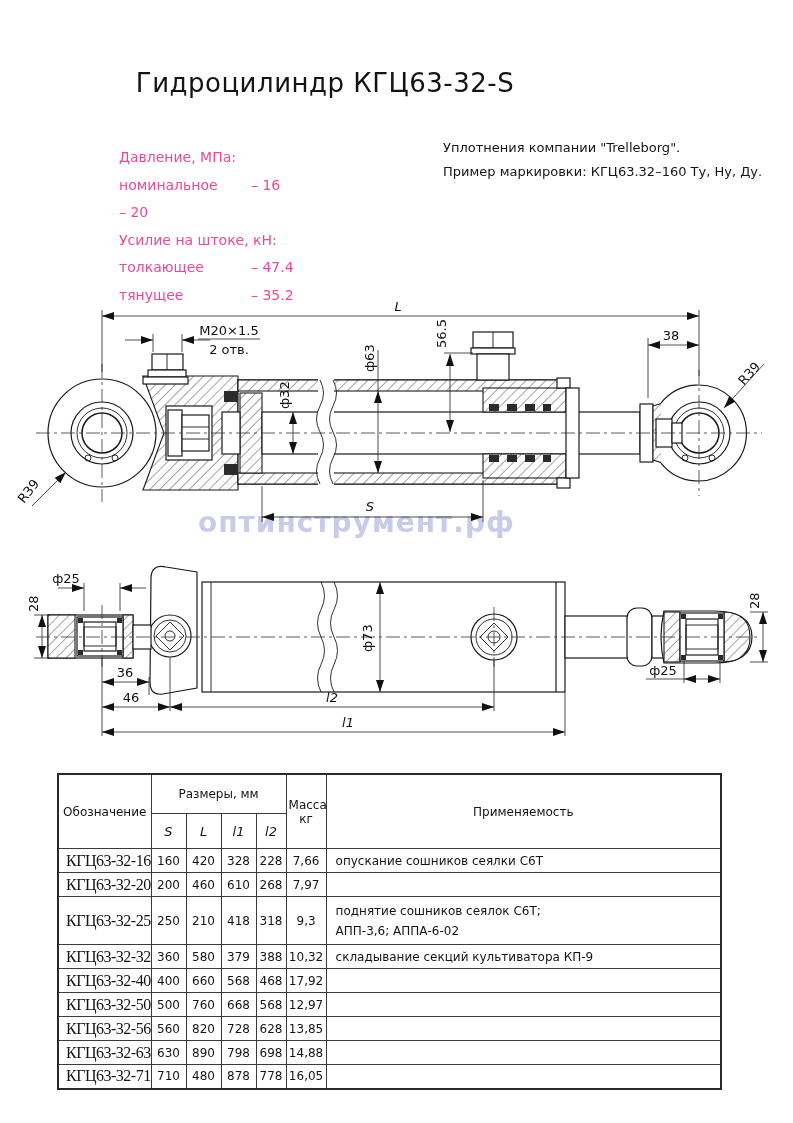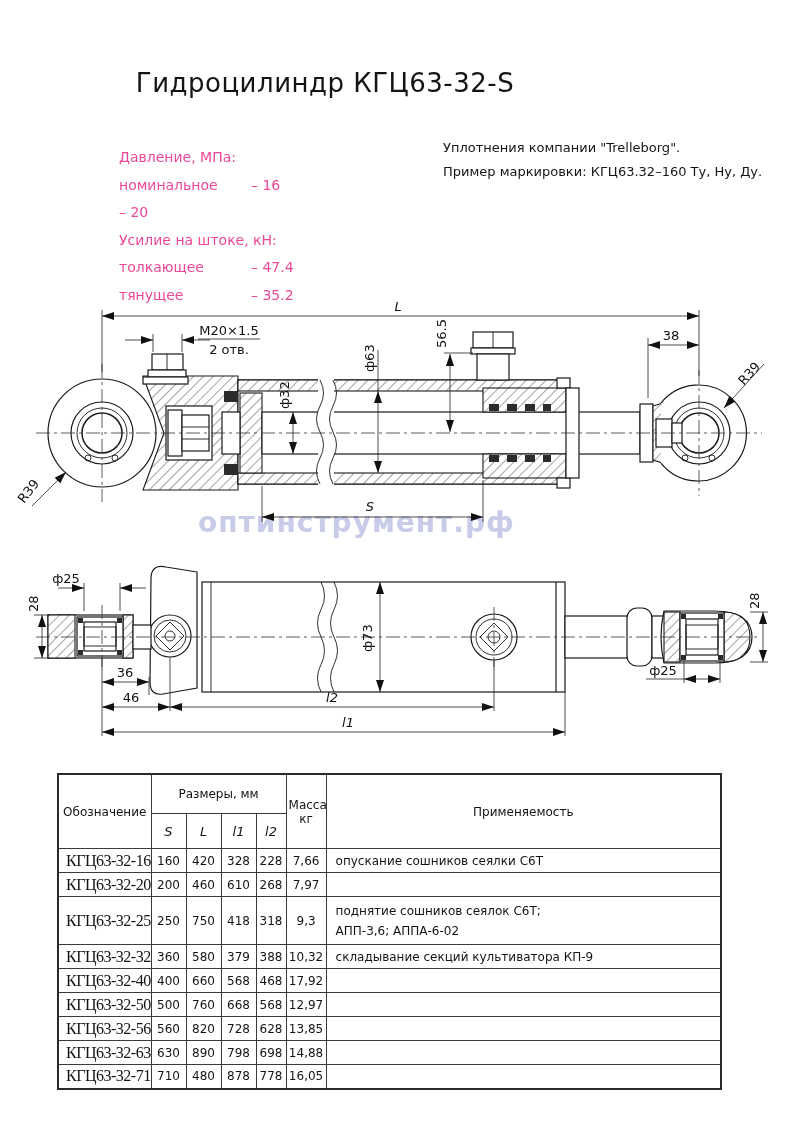--- a/index.html
+++ b/index.html
@@ -372,21 +372,21 @@
         <td class="td-num">610</td>
         <td class="td-num">268</td>
         <td class="td-num">7,97</td>
         <td class="td-app">
             <div></div>
           </td>
       </tr>
       <tr class="tall">
         <td class="td-name">КГЦ63-32-250-02</td>
         <td class="td-num">250</td>
-        <td class="td-num">750</td>
+        <td class="td-num">210</td>
         <td class="td-num">418</td>
         <td class="td-num">318</td>
         <td class="td-num">9,3</td>
         <td class="td-app">
           <div>поднятие сошников сеялок С6Т;</div>
           <div>АПП-3,6; АППА-6-02</div>
         </td>
       </tr>
       <tr>
         <td class="td-name">КГЦ63-32-320-03</td>

